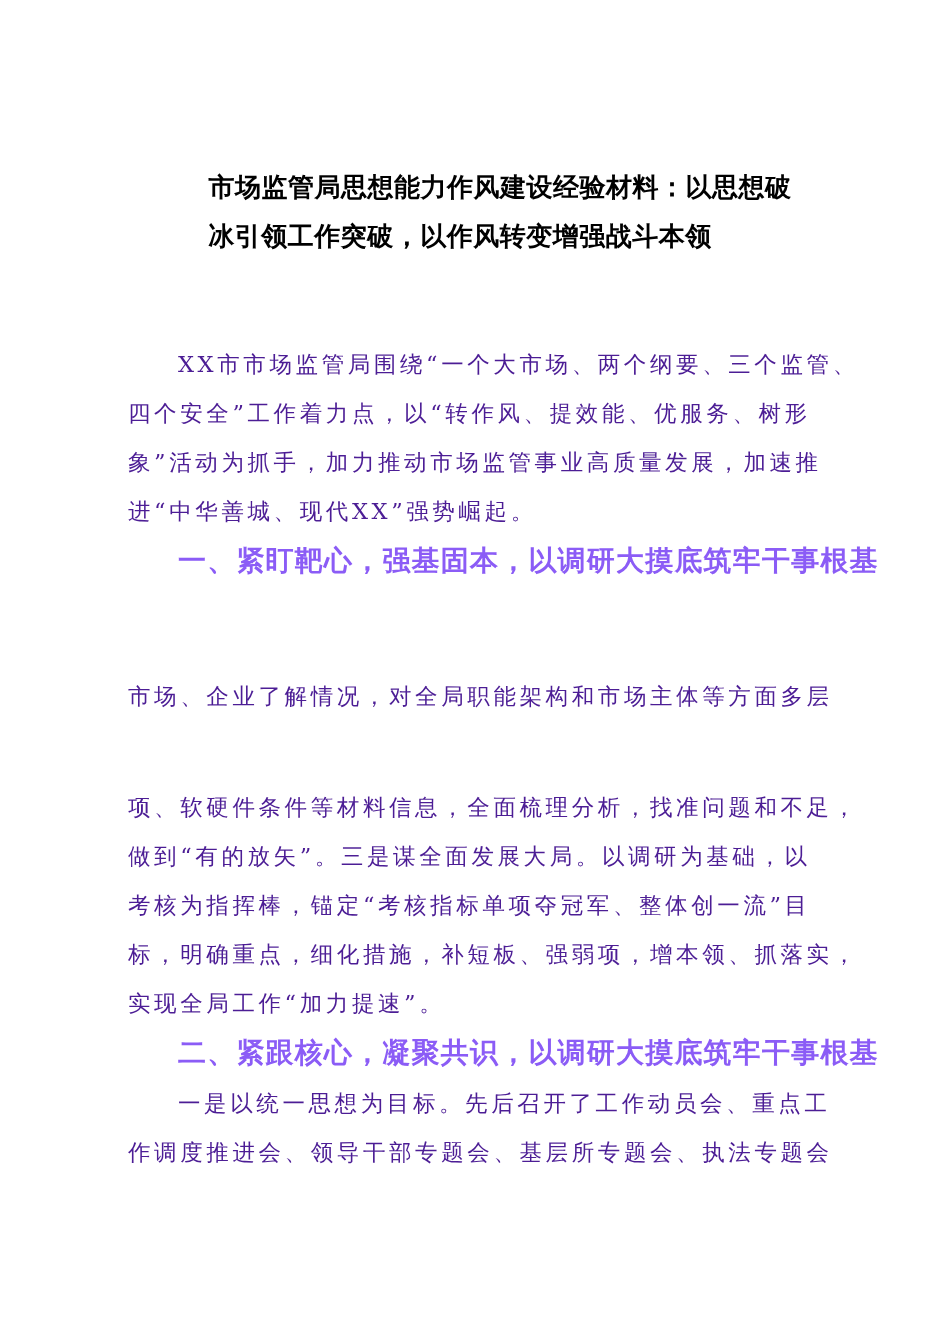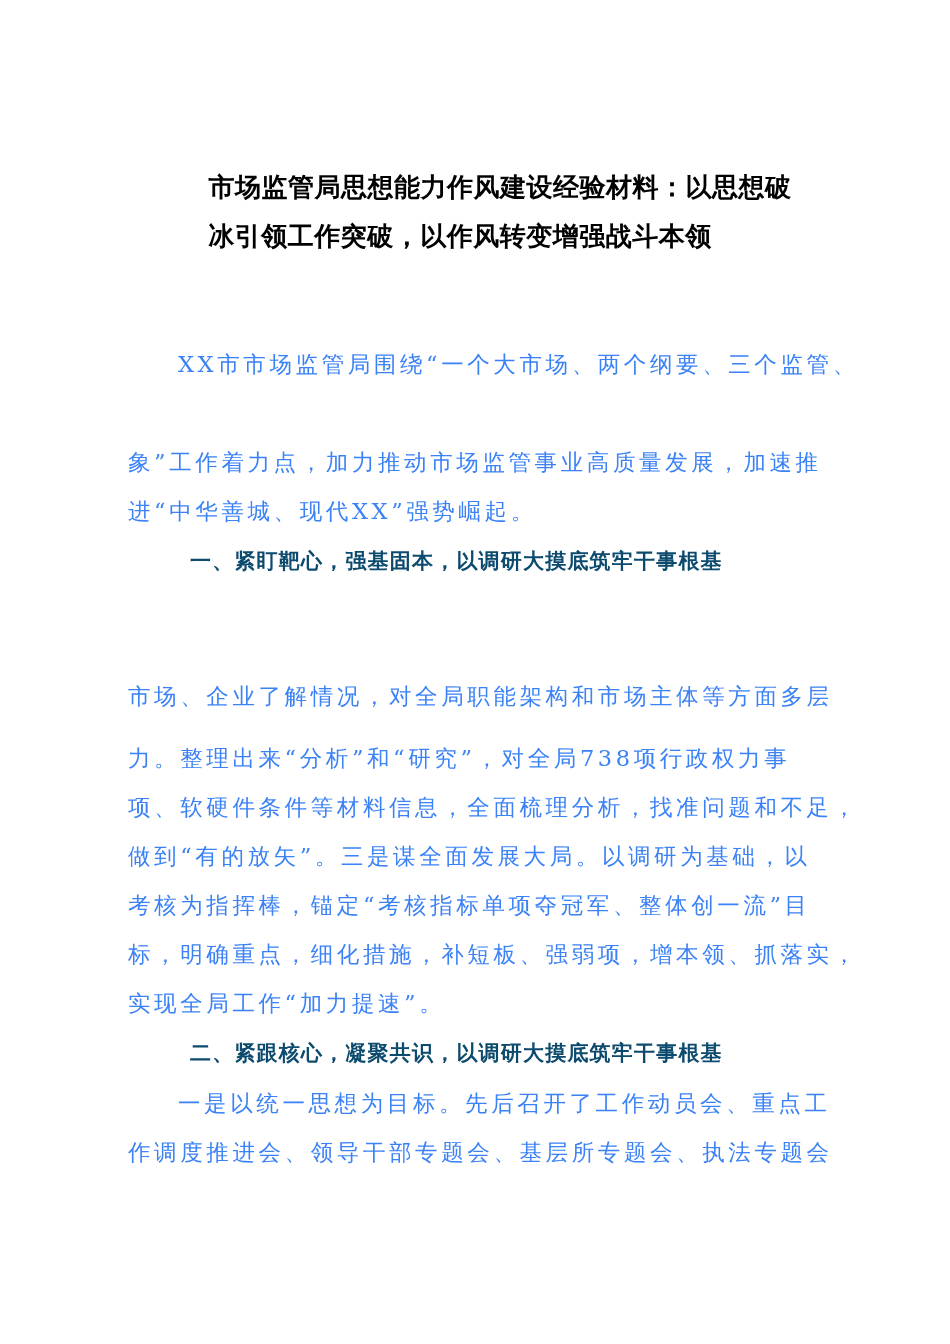--- a/index.html
+++ b/index.html
@@ -39,51 +39,51 @@
   .title.l1 { top: 170px; left: 25px; }
   .title.l2 { top: 219px; left: -15px; }
   .line {
     position: absolute;
     left: 128px;
     width: 720px;
     font-size: 22.5px;
     line-height: 32px;
     white-space: nowrap;
     letter-spacing: 3.6px;
-    color: #3b82f6;
+    color: #4c1d95;
   }
   .line.indent { left: 178px; }
   .heading {
     position: absolute;
-    left: 190px;
+    left: 178px;
     font-family: "DejaVu Sans", "Liberation Sans", sans-serif;
     font-weight: bold;
-    font-size: 21px;
+    font-size: 28px;
     line-height: 32px;
     white-space: nowrap;
     letter-spacing: 1.2px;
-    color: #0c4a6e;
+    color: #8b5cf6;
   }
 </style>
 </head>
 <body>
 
 <div class="page">
 
   <div class="title l1">市场监管局思想能力作风建设经验材料：以思想破</div>
   <div class="title l2">冰引领工作突破，以作风转变增强战斗本领</div>
 
   <div class="line indent" style="top:348px">XX市市场监管局围绕“一个大市场、两个纲要、三个监管、</div>
-  <div class="line" style="top:446px">象”工作着力点，加力推动市场监管事业高质量发展，加速推</div>
+  <div class="line" style="top:397px">四个安全”工作着力点，以“转作风、提效能、优服务、树形</div>
+  <div class="line" style="top:446px">象”活动为抓手，加力推动市场监管事业高质量发展，加速推</div>
   <div class="line" style="top:495px">进“中华善城、现代XX”强势崛起。</div>
 
   <div class="heading" style="top:545px">一、紧盯靶心，强基固本，以调研大摸底筑牢干事根基</div>
 
   <div class="line" style="top:680px">市场、企业了解情况，对全局职能架构和市场主体等方面多层</div>
-  <div class="line" style="top:742px">力。整理出来“分析”和“研究”，对全局738项行政权力事</div>
   <div class="line" style="top:840px">做到“有的放矢”。三是谋全面发展大局。以调研为基础，以</div>
   <div class="line" style="top:791px">项、软硬件条件等材料信息，全面梳理分析，找准问题和不足，</div>
   <div class="line" style="top:938px">标，明确重点，细化措施，补短板、强弱项，增本领、抓落实，</div>
   <div class="line" style="top:889px">考核为指挥棒，锚定“考核指标单项夺冠军、整体创一流”目</div>
   <div class="line" style="top:987px">实现全局工作“加力提速”。</div>
 
   <div class="heading" style="top:1037px">二、紧跟核心，凝聚共识，以调研大摸底筑牢干事根基</div>
 
   <div class="line" style="top:1136px">作调度推进会、领导干部专题会、基层所专题会、执法专题会</div>
   <div class="line indent" style="top:1087px">一是以统一思想为目标。先后召开了工作动员会、重点工</div>

